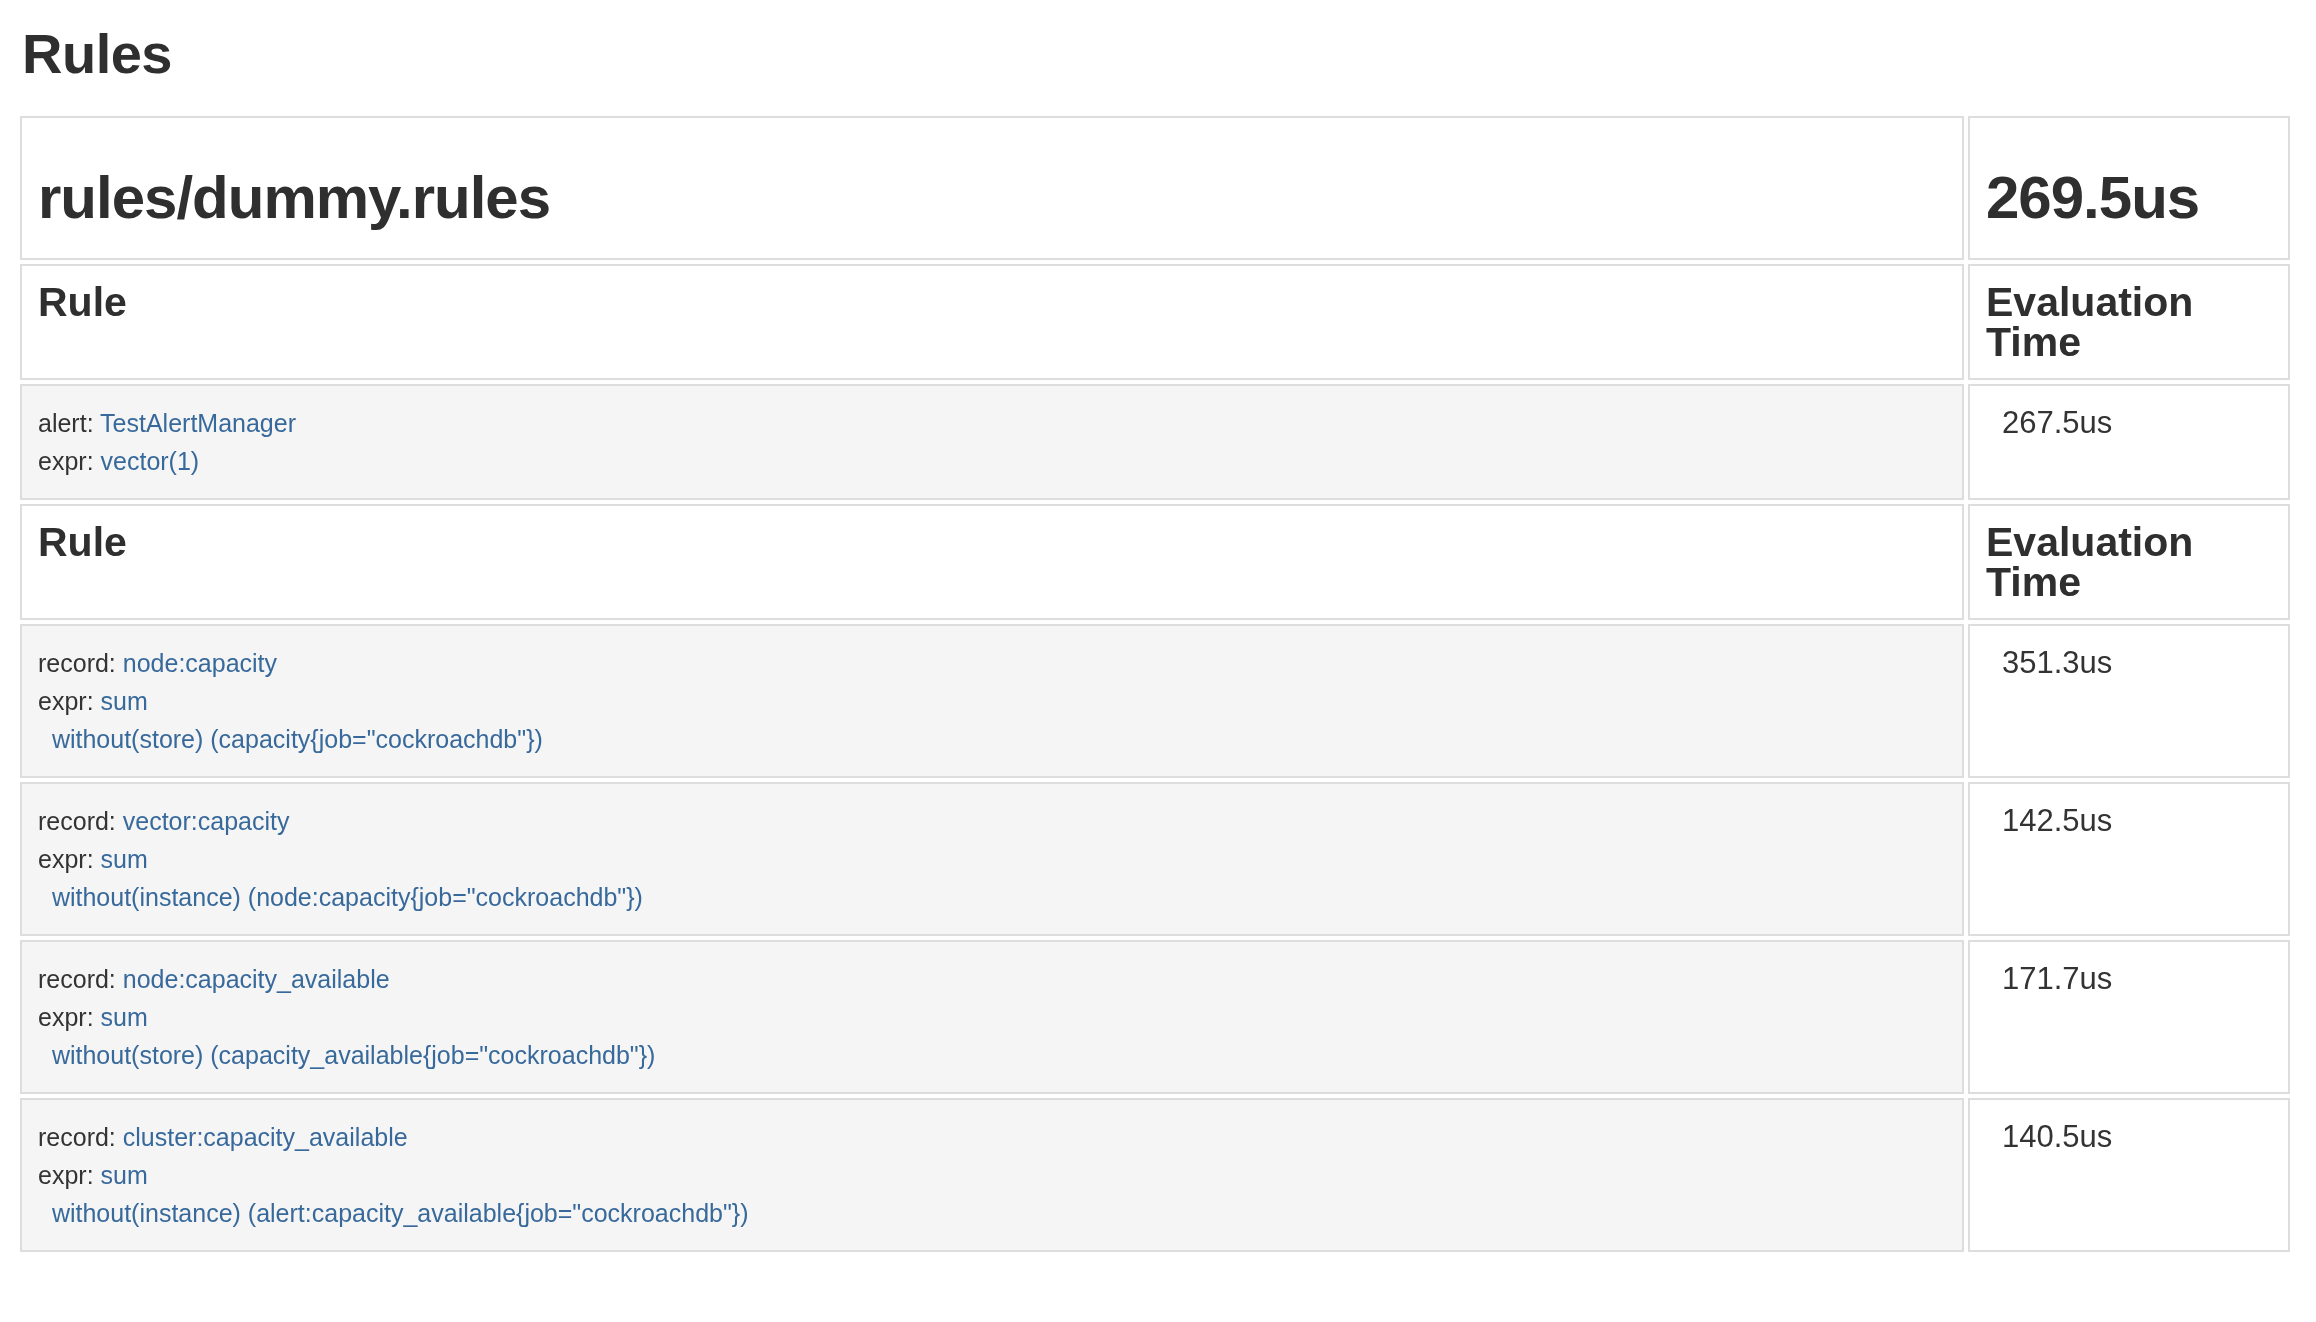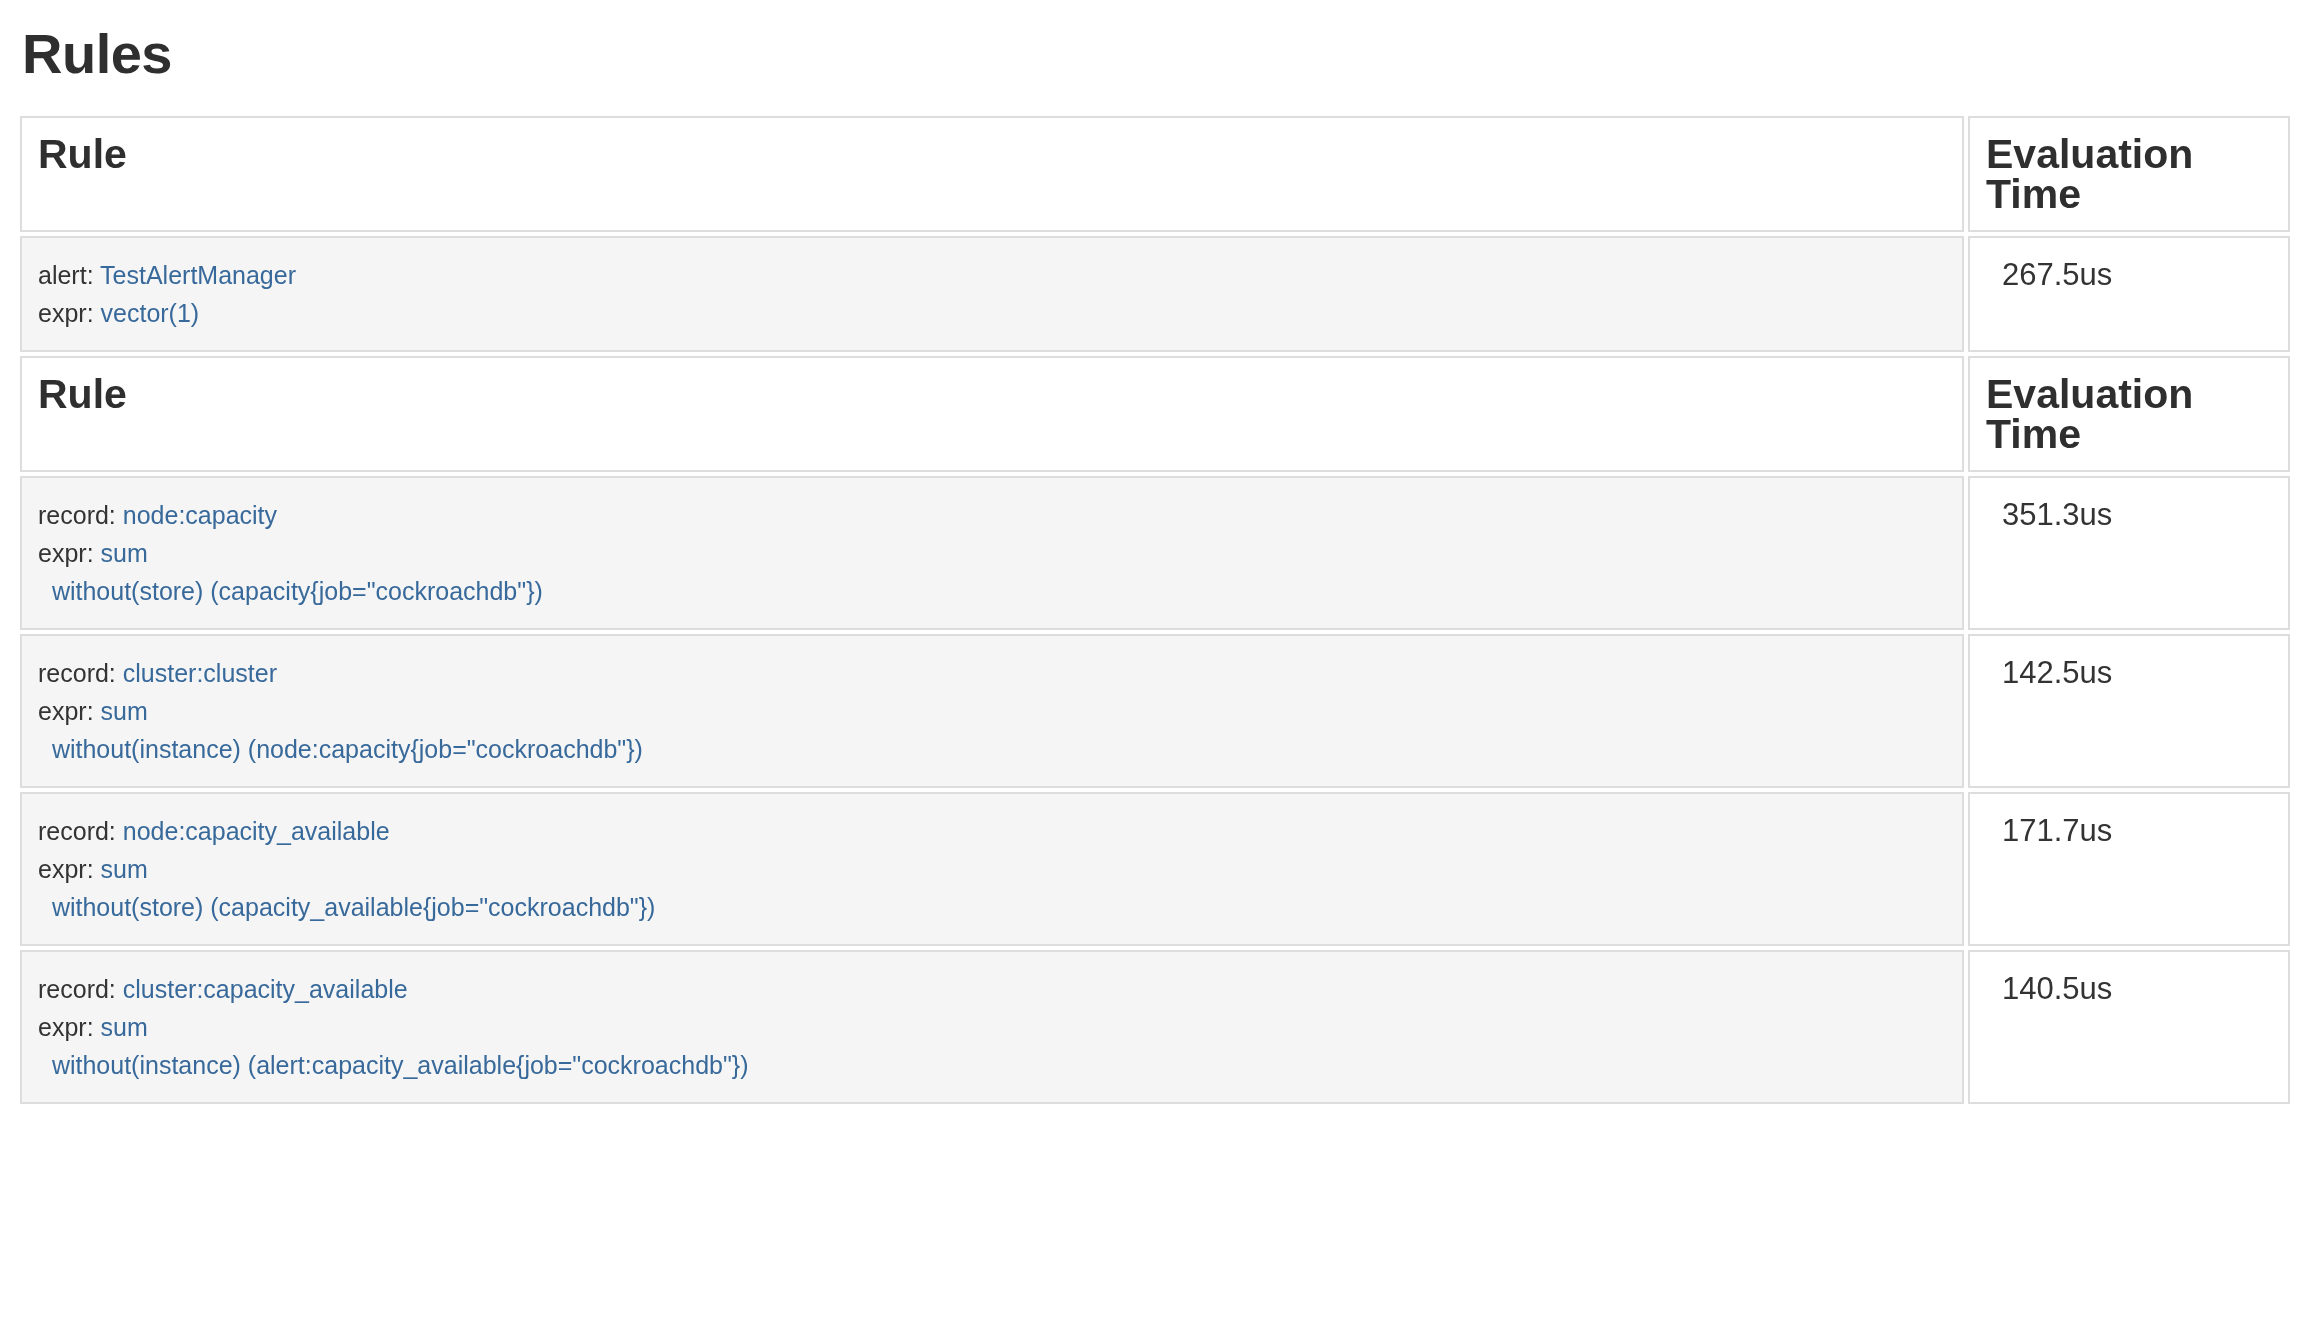--- a/index.html
+++ b/index.html
@@ -78,20 +78,28 @@
 <body>
 
 <h1 data-name="page-title">Rules</h1>
 
 <table data-name="rules-table">
   <colgroup>
     <col class="col-rule">
     <col class="col-eval">
   </colgroup>
   <tbody data-name="rules-table-body">
+      <tr class="group-row" data-name="rule-group-row">
+        <td class="group-cell" data-name="rule-group-file-cell">
+          <h2 data-name="rule-group-file">rules/dummy.rules</h2>
+        </td>
+        <td class="group-cell" data-name="rule-group-eval-cell">
+          <h2 data-name="rule-group-eval-time">269.5us</h2>
+        </td>
+      </tr>
       <tr class="header-row" data-name="column-header-row">
         <td class="th-cell" data-name="rule-column-header"><b data-name="rule-column-label">Rule</b></td>
         <td class="th-cell" data-name="eval-column-header"><b data-name="eval-column-label">Evaluation Time</b></td>
       </tr>
       <tr class="rule-row" data-name="rule-row">
         <td class="rule-cell" data-name="rule-cell">
           <div class="rule-code" data-name="rule-code">
             <div class="code-line" data-name="rule-code-line"><span class="code-label" data-name="rule-keyword">alert: </span><a class="code-link" data-name="rule-link">TestAlertManager</a></div>
             <div class="code-line" data-name="rule-code-line"><span class="code-label" data-name="rule-keyword">expr: </span><a class="code-link" data-name="rule-link">vector(1)</a></div>
           </div>
@@ -108,21 +116,21 @@
             <div class="code-line" data-name="rule-code-line"><span class="code-label" data-name="rule-keyword">record: </span><a class="code-link" data-name="rule-link">node:capacity</a></div>
             <div class="code-line" data-name="rule-code-line"><span class="code-label" data-name="rule-keyword">expr: </span><a class="code-link" data-name="rule-link">sum</a></div>
             <div class="code-line" data-name="rule-code-line"><span class="code-label" data-name="rule-keyword">  </span><a class="code-link" data-name="rule-link">without(store) (capacity{job="cockroachdb"})</a></div>
           </div>
         </td>
         <td class="eval-cell" data-name="rule-eval-time-cell">351.3us</td>
       </tr>
       <tr class="rule-row" data-name="rule-row">
         <td class="rule-cell" data-name="rule-cell">
           <div class="rule-code" data-name="rule-code">
-            <div class="code-line" data-name="rule-code-line"><span class="code-label" data-name="rule-keyword">record: </span><a class="code-link" data-name="rule-link">cluster:cluster</a></div>
+            <div class="code-line" data-name="rule-code-line"><span class="code-label" data-name="rule-keyword">record: </span><a class="code-link" data-name="rule-link">vector:capacity</a></div>
             <div class="code-line" data-name="rule-code-line"><span class="code-label" data-name="rule-keyword">expr: </span><a class="code-link" data-name="rule-link">sum</a></div>
             <div class="code-line" data-name="rule-code-line"><span class="code-label" data-name="rule-keyword">  </span><a class="code-link" data-name="rule-link">without(instance) (node:capacity{job="cockroachdb"})</a></div>
           </div>
         </td>
         <td class="eval-cell" data-name="rule-eval-time-cell">142.5us</td>
       </tr>
       <tr class="rule-row" data-name="rule-row">
         <td class="rule-cell" data-name="rule-cell">
           <div class="rule-code" data-name="rule-code">
             <div class="code-line" data-name="rule-code-line"><span class="code-label" data-name="rule-keyword">record: </span><a class="code-link" data-name="rule-link">node:capacity_available</a></div>

